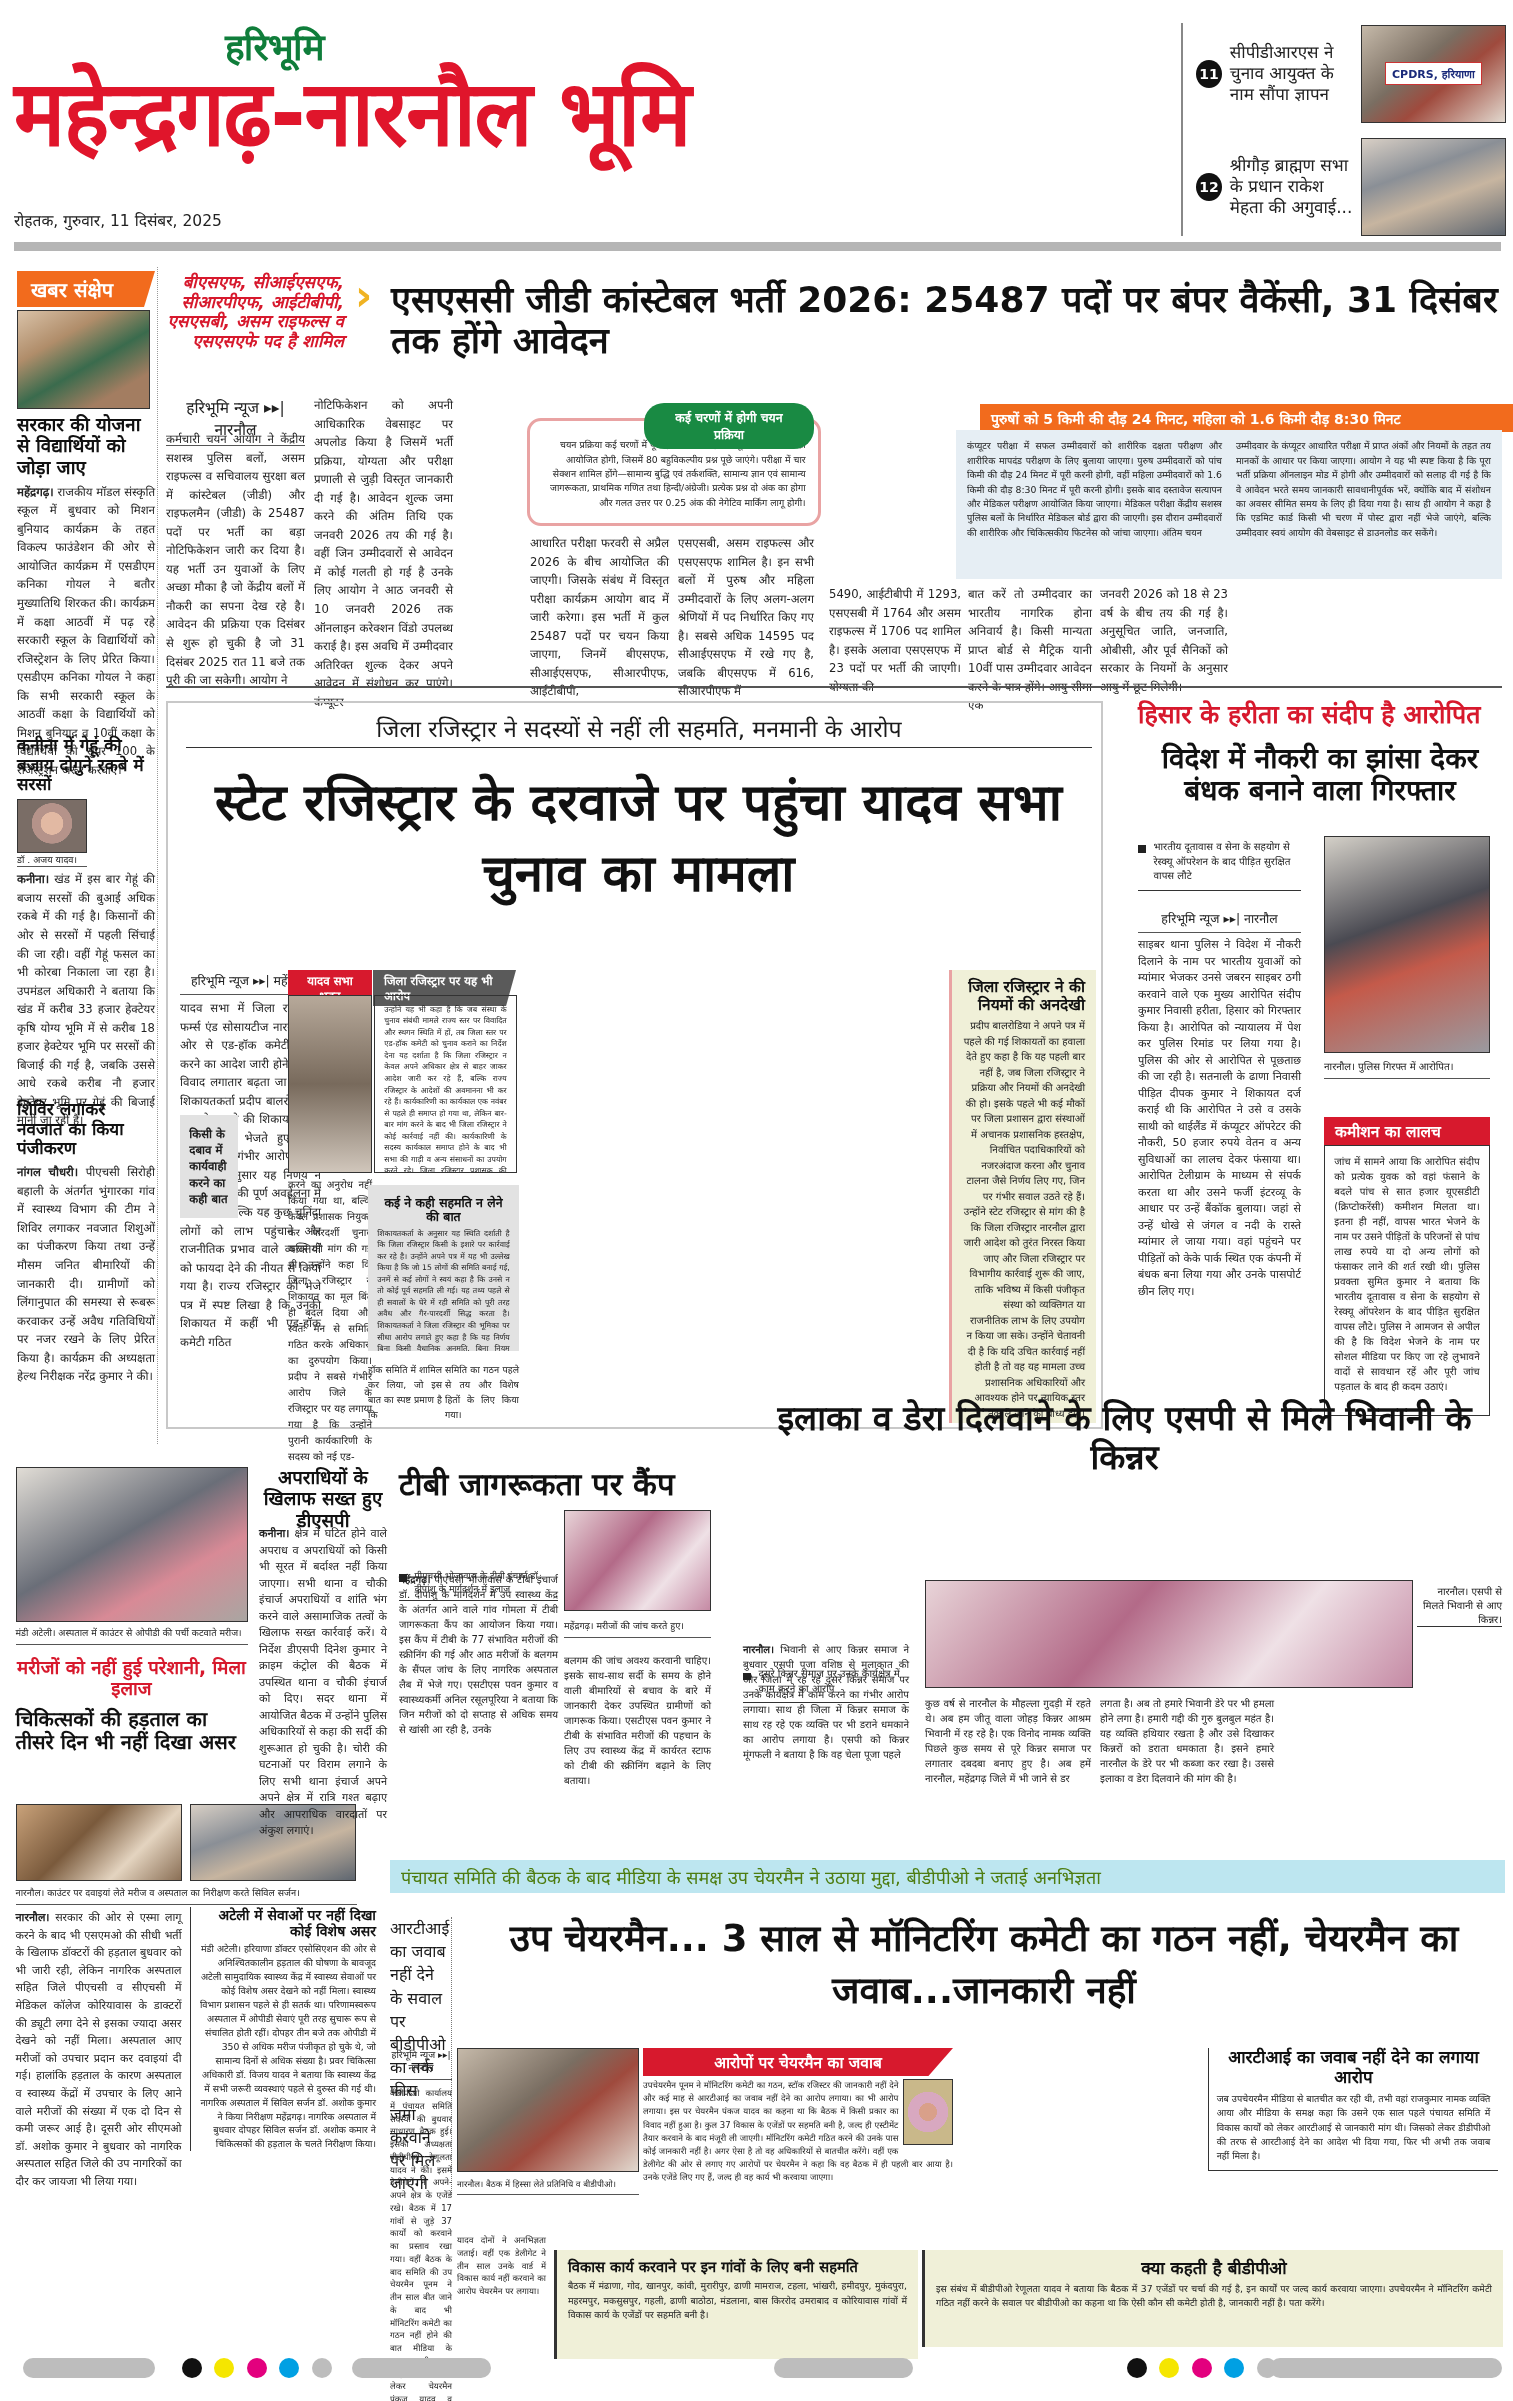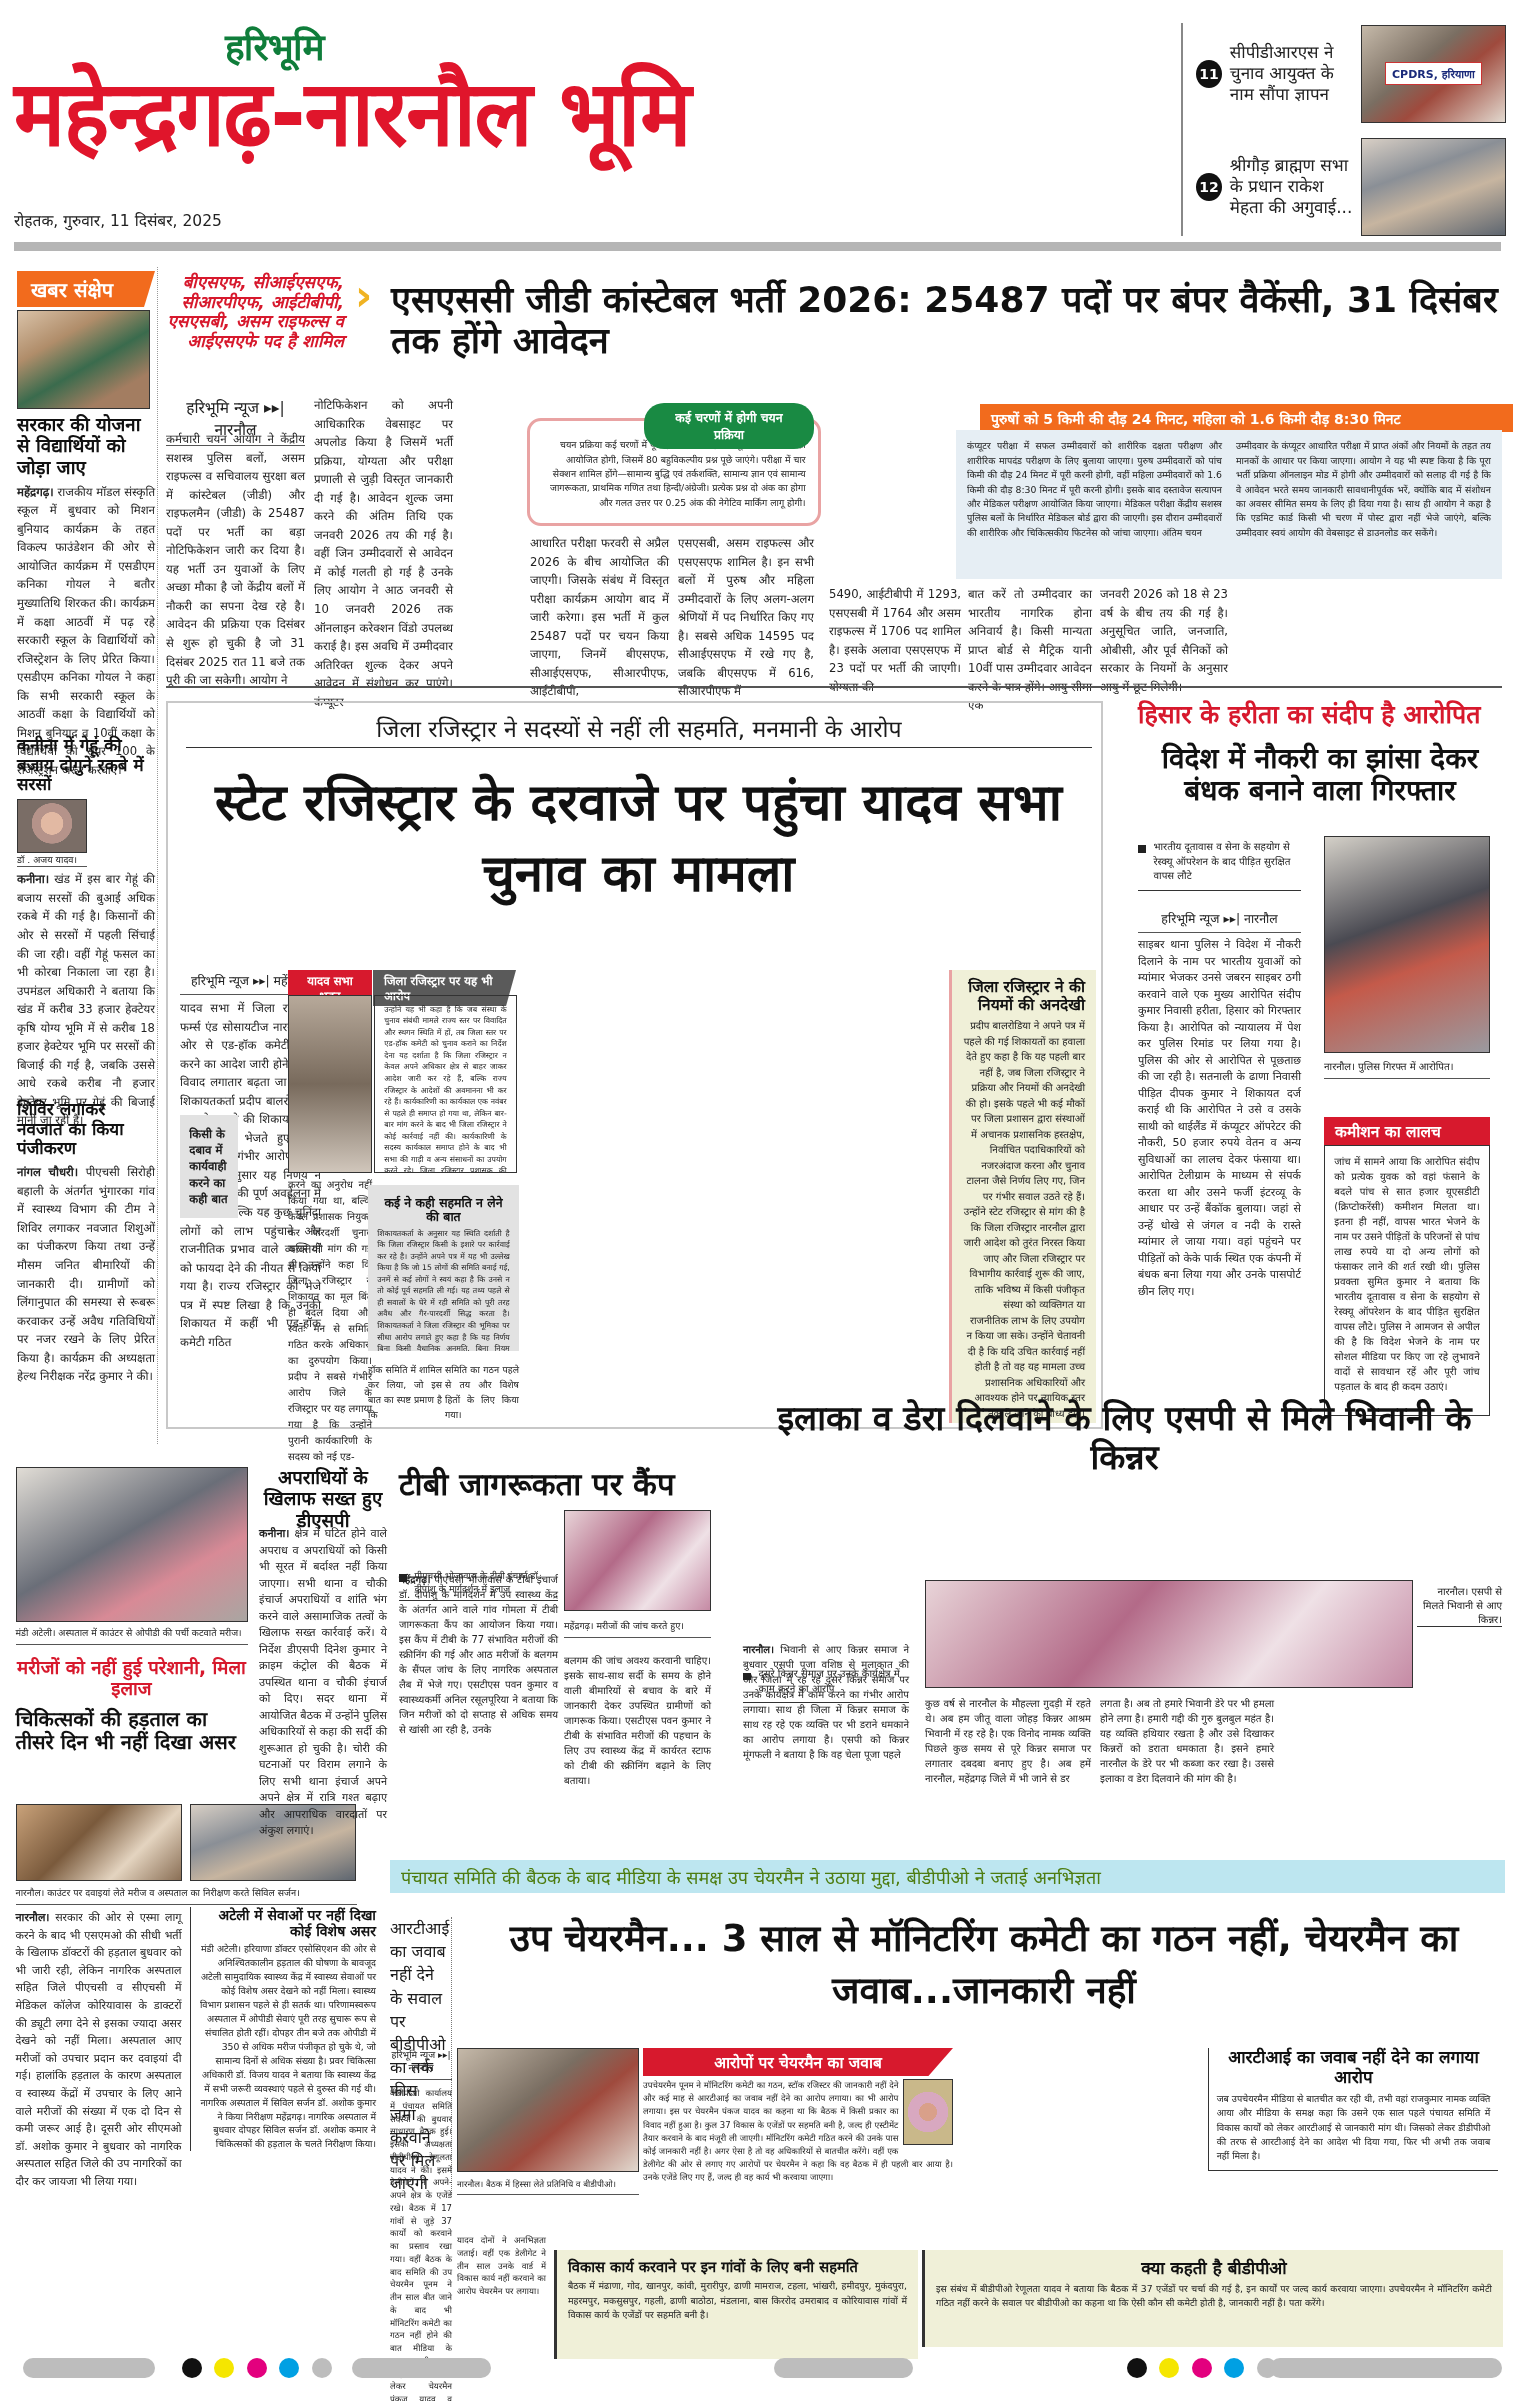--- a/index.html
+++ b/index.html
@@ -100,21 +100,21 @@
 </div>
 
 <div class="abs" style="left:17px;top:1100px;width:138px;">
   <div class="hd-black" style="font-size:17px;">शिविर लगाकर नवजात का किया पंजीकरण</div>
   <div class="body-small" style="margin-top:4.6px;">
     <span class="dateline">नांगल चौधरी।</span>
     <span>पीएचसी सिरोही बहाली के अंतर्गत भुंगारका गांव में स्वास्थ्य विभाग की टीम ने शिविर लगाकर नवजात शिशुओं का पंजीकरण किया तथा उन्हें मौसम जनित बीमारियों की जानकारी दी। ग्रामीणों को लिंगानुपात की समस्या से रूबरू करवाकर उन्हें अवैध गतिविधियों पर नजर रखने के लिए प्रेरित किया है। कार्यक्रम की अध्यक्षता हेल्थ निरीक्षक नरेंद्र कुमार ने की।</span>
   </div>
 </div>
 
-<div class="abs hd-red" style="left:166px;top:273px;width:178px;font-size:17px;font-style:italic;text-align:right;">बीएसएफ, सीआईएसएफ, सीआरपीएफ, आईटीबीपी, एसएसबी, असम राइफल्स व आईएसएफे पद है शामिल</div>
+<div class="abs hd-red" style="left:166px;top:273px;width:178px;font-size:17px;font-style:italic;text-align:right;">बीएसएफ, सीआईएसएफ, सीआरपीएफ, आईटीबीपी, एसएसबी, असम राइफल्स व एसएसएफे पद है शामिल</div>
 <div class="abs" style="left:355px;top:275px;width:23px;height:46px;color:#f0b323;font-size:42px;font-weight:900;line-height:1;">›</div>
 <div class="abs hd-black" style="left:391px;top:279px;width:1115px;font-size:36px;">एसएससी जीडी कांस्टेबल भर्ती 2026: 25487 पदों पर बंपर वैकेंसी, 31 दिसंबर तक होंगे आवेदन</div>
 
 <div class="abs" style="left:166px;top:396px;width:139px;">
   <div class="byline"><span>हरिभूमि न्यूज</span> ▸▸| <span>नारनौल</span></div>
 </div>
 <div class="abs body-small" style="left:166px;top:430px;width:139px;">कर्मचारी चयन आयोग ने केंद्रीय सशस्त्र पुलिस बलों, असम राइफल्स व सचिवालय सुरक्षा बल में कांस्टेबल (जीडी) और राइफलमैन (जीडी) के 25487 पदों पर भर्ती का बड़ा नोटिफिकेशन जारी कर दिया है। यह भर्ती उन युवाओं के लिए अच्छा मौका है जो केंद्रीय बलों में नौकरी का सपना देख रहे है। आवेदन की प्रक्रिया एक दिसंबर से शुरू हो चुकी है जो 31 दिसंबर 2025 रात 11 बजे तक पूरी की जा सकेगी। आयोग ने</div>
 <div class="abs body-small" style="left:314px;top:396px;width:139px;">नोटिफिकेशन को अपनी आधिकारिक वेबसाइट पर अपलोड किया है जिसमें भर्ती प्रक्रिया, योग्यता और परीक्षा प्रणाली से जुड़ी विस्तृत जानकारी दी गई है। आवेदन शुल्क जमा करने की अंतिम तिथि एक जनवरी 2026 तय की गई है। वहीं जिन उम्मीदवारों से आवेदन में कोई गलती हो गई है उनके लिए आयोग ने आठ जनवरी से 10 जनवरी 2026 तक ऑनलाइन करेक्शन विंडो उपलब्ध कराई है। इस अवधि में उम्मीदवार अतिरिक्त शुल्क देकर अपने आवेदन में संशोधन कर पाएंगे। कंप्यूटर</div>
 <div class="abs body-small" style="left:530px;top:534px;width:139px;">आधारित परीक्षा फरवरी से अप्रैल 2026 के बीच आयोजित की जाएगी। जिसके संबंध में विस्तृत परीक्षा कार्यक्रम आयोग बाद में जारी करेगा। इस भर्ती में कुल 25487 पदों पर चयन किया जाएगा, जिनमें बीएसएफ, सीआईएसएफ, सीआरपीएफ, आईटीबीपी,</div>
 <div class="abs body-small" style="left:678px;top:534px;width:136px;">एसएसबी, असम राइफल्स और एसएसएफ शामिल है। इन सभी बलों में पुरुष और महिला उम्मीदवारों के लिए अलग-अलग श्रेणियों में पद निर्धारित किए गए है। सबसे अधिक 14595 पद सीआईएसएफ में रखे गए है, जबकि बीएसएफ में 616, सीआरपीएफ में</div>

